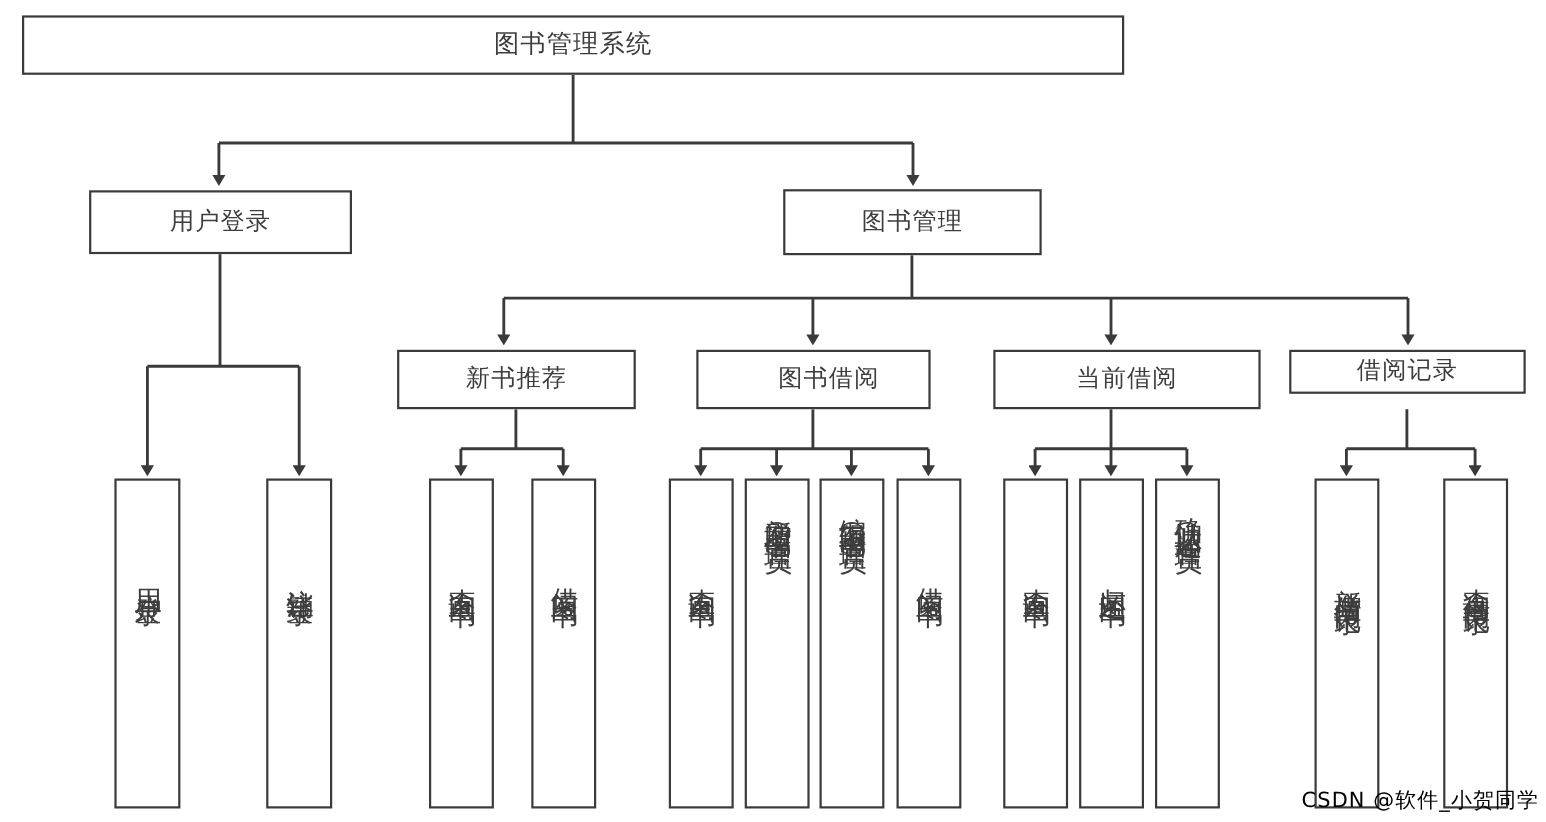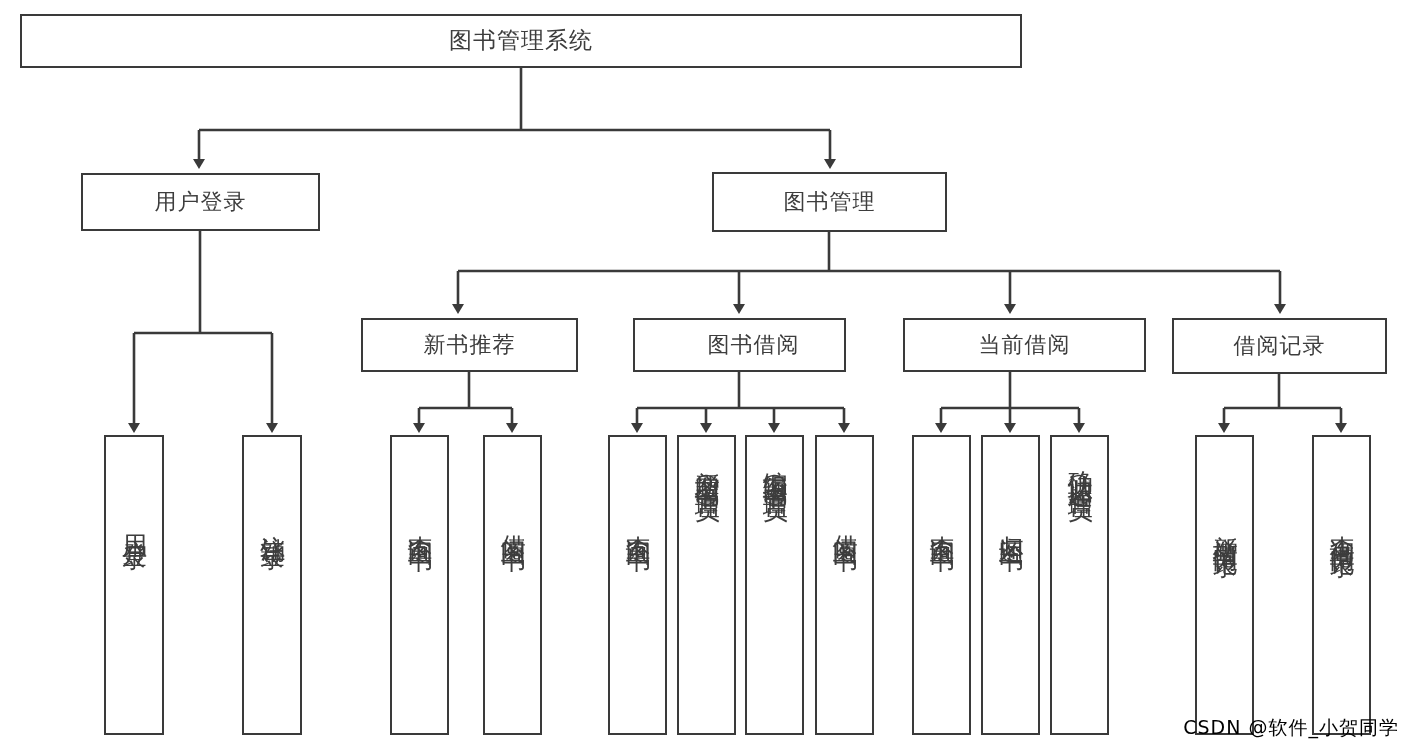--- a/index.html
+++ b/index.html
@@ -128,21 +128,21 @@
 
   <div class="node h" style="left:361px;top:318px;width:217px;height:54px;">
     <span class="lbl">新书推荐</span>
   </div>
   <div class="node h" style="left:633px;top:318px;width:213px;height:54px;padding-left:28px;">
     <span class="lbl">图书借阅</span>
   </div>
   <div class="node h" style="left:903px;top:318px;width:243px;height:54px;">
     <span class="lbl">当前借阅</span>
   </div>
-  <div class="node h" style="left:1172px;top:318px;width:215px;height:56px;">
+  <div class="node h" style="left:1172px;top:318px;width:215px;height:40px;">
     <span class="lbl">借阅记录</span>
   </div>
 
   <div class="node v mid" style="left:104px;top:435px;width:60px;height:300px;">
     <span class="lbl">用户登录</span>
   </div>
   <div class="node v mid" style="left:242px;top:435px;width:60px;height:300px;">
     <span class="lbl">注销登录</span>
   </div>
 

